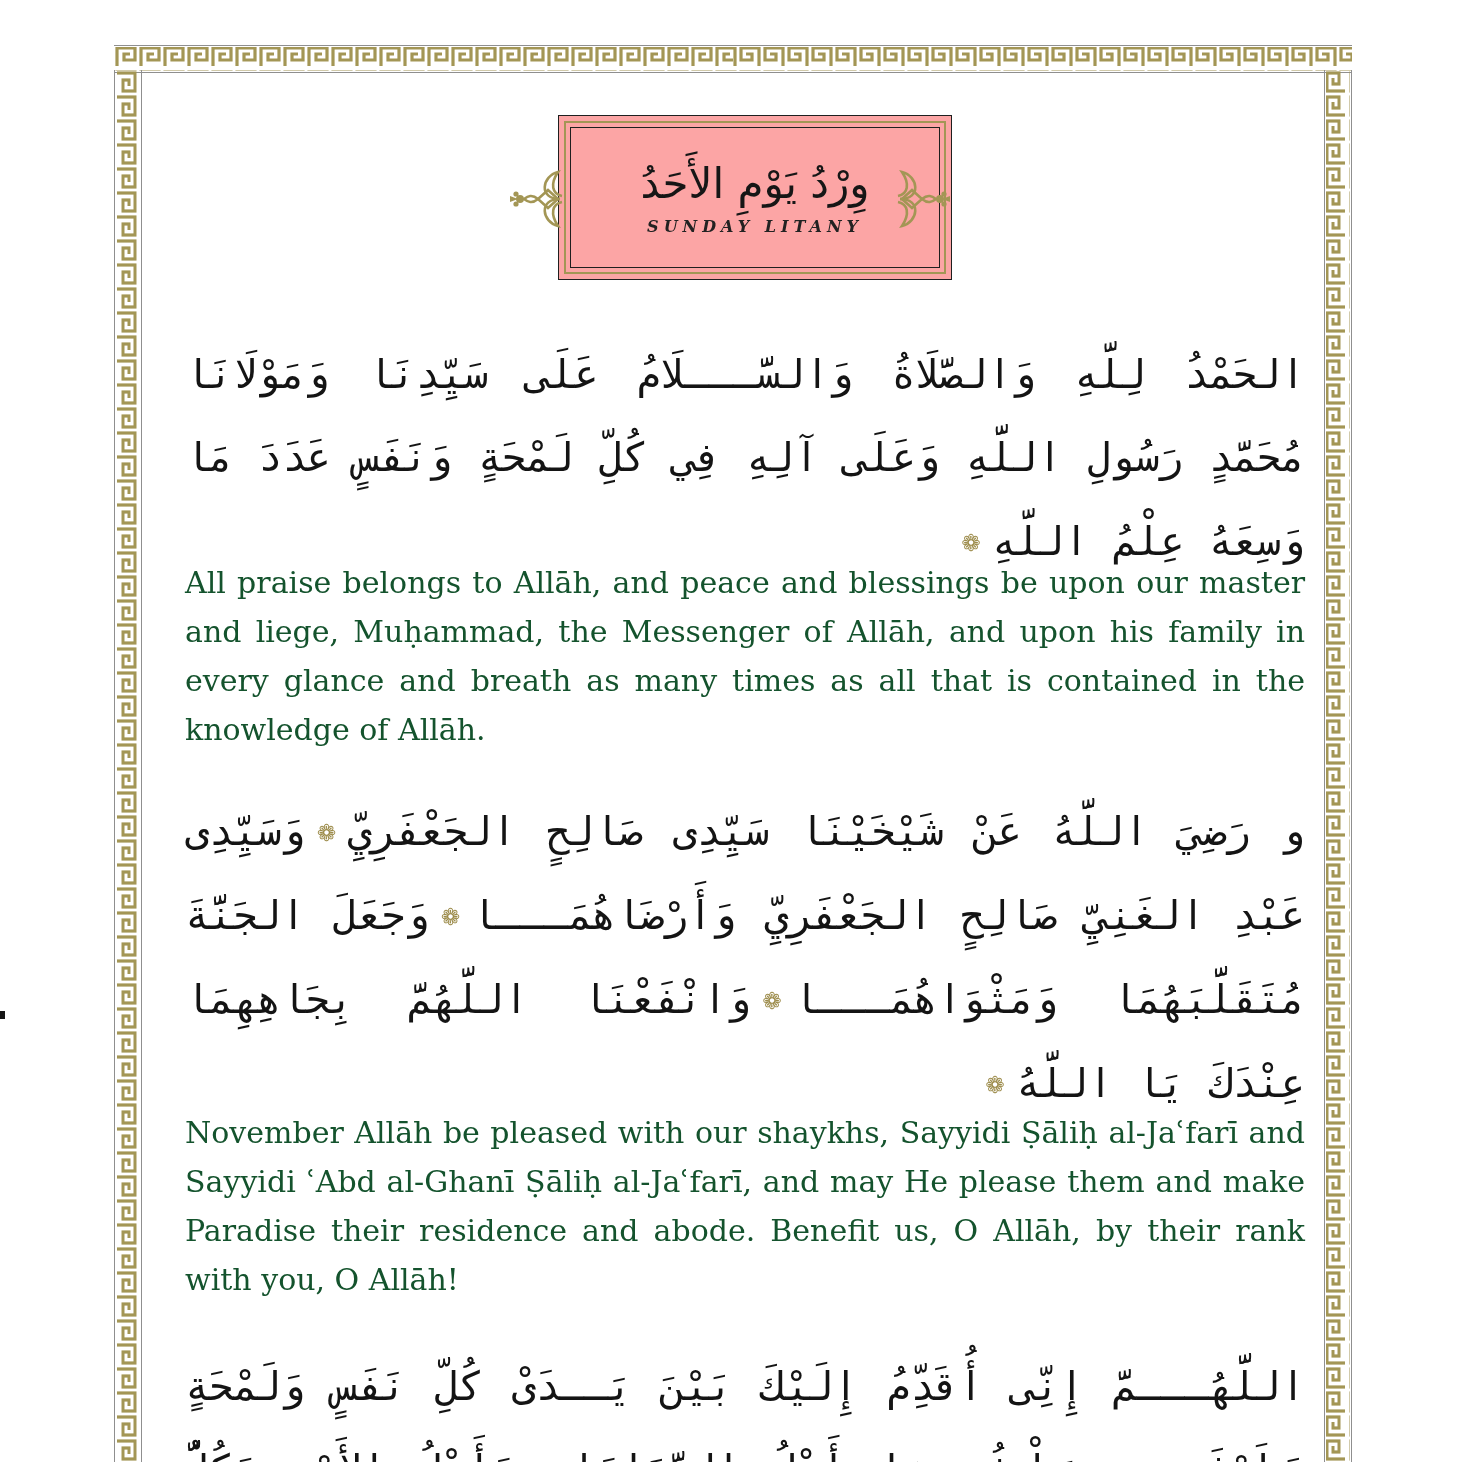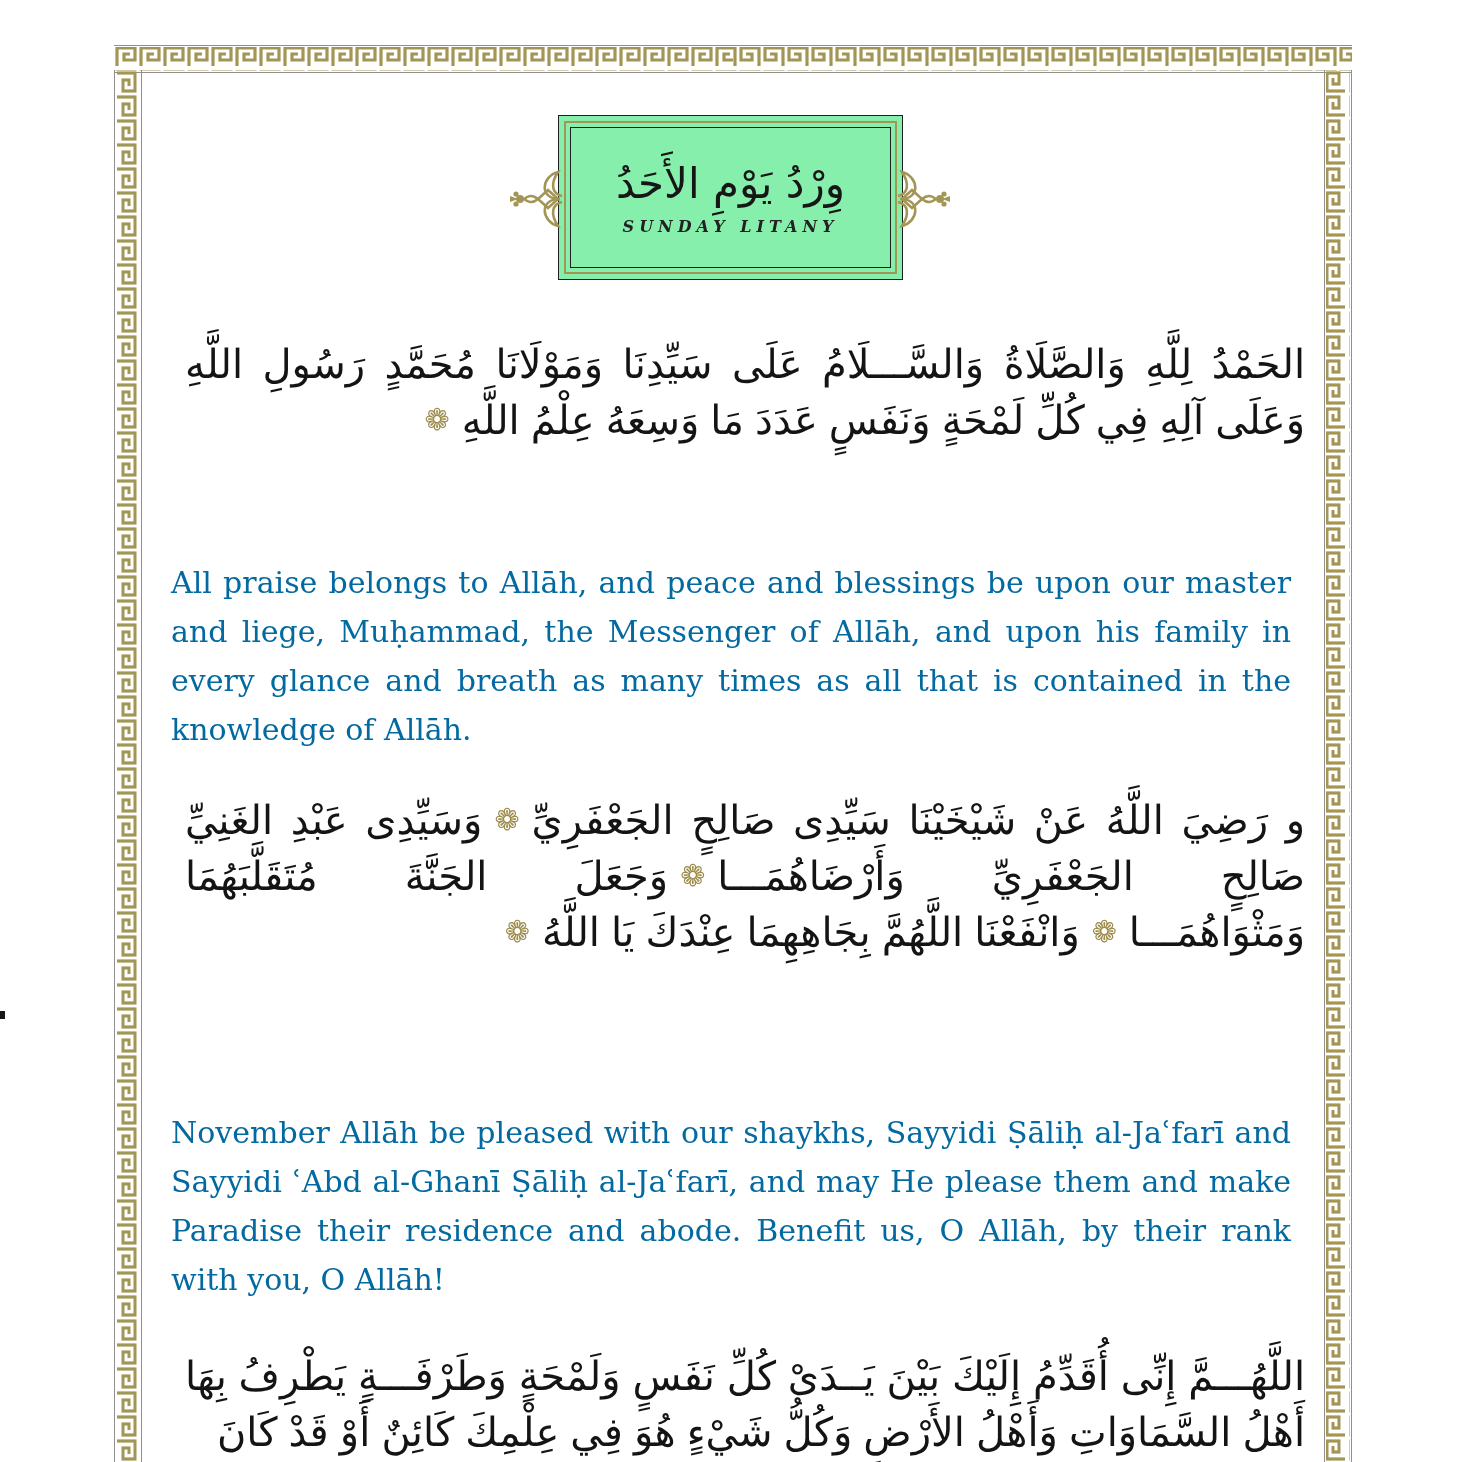--- a/index.html
+++ b/index.html
@@ -13,23 +13,23 @@
     font-family: "DejaVu Serif", "Liberation Serif", serif;
     color: #1b1b1b;
   }
 
   
   .frame-strip { position: absolute; pointer-events: none; }
 
   
   .title-box-outer {
     position: absolute;
-    left: 558px; top: 115px; width: 345px; height: 165px;
+    left: 558px; top: 115px; width: 394px; height: 165px;
     border: 1.5px solid #1f1f1f;
-    background: #86efac;
+    background: #fca5a5;
     box-sizing: border-box;
   }
   .title-box-gold {
     position: absolute; left: 5px; top: 5px; right: 5px; bottom: 5px;
     border: 2.5px solid #a39655;
     box-sizing: border-box;
   }
   .title-box-inner {
     position: absolute; left: 4px; top: 4px; right: 4px; bottom: 4px;
     border: 1px solid #1f1f1f;
@@ -56,38 +56,38 @@
   .flourish { position: absolute; top: 168px; width: 56px; height: 62px; }
   .flourish.left  { left: 508px; }
   .flourish.right { left: 896px; transform: scaleX(-1); }
 
   
   .arabic-block {
     position: absolute;
     left: 185px; width: 1120px;
     direction: rtl;
     text-align: justify;
-    font-family: Liberation Sans, sans-serif;
+    font-family: Liberation Mono, monospace;
     font-size: 40px;
-    line-height: 56px;
+    line-height: 83px;
     color: #141414;
   }
   .arabic-block .rosette {
     color: #9d8c4b;
     font-size: 30px;
     margin: 0 12px;
     vertical-align: 4px;
   }
   .english-block {
     position: absolute;
-    left: 171px; width: 1120px;
+    left: 185px; width: 1120px;
     text-align: justify;
     font-size: 30px;
     line-height: 49px;
-    color: #0369a1;
+    color: #14532d;
   }
 
   .edge-artifact {
     position: absolute;
     left: 0; top: 1011px; width: 5px; height: 8px;
     background: #161616;
   }
 </style>
 </head>
 <body>

